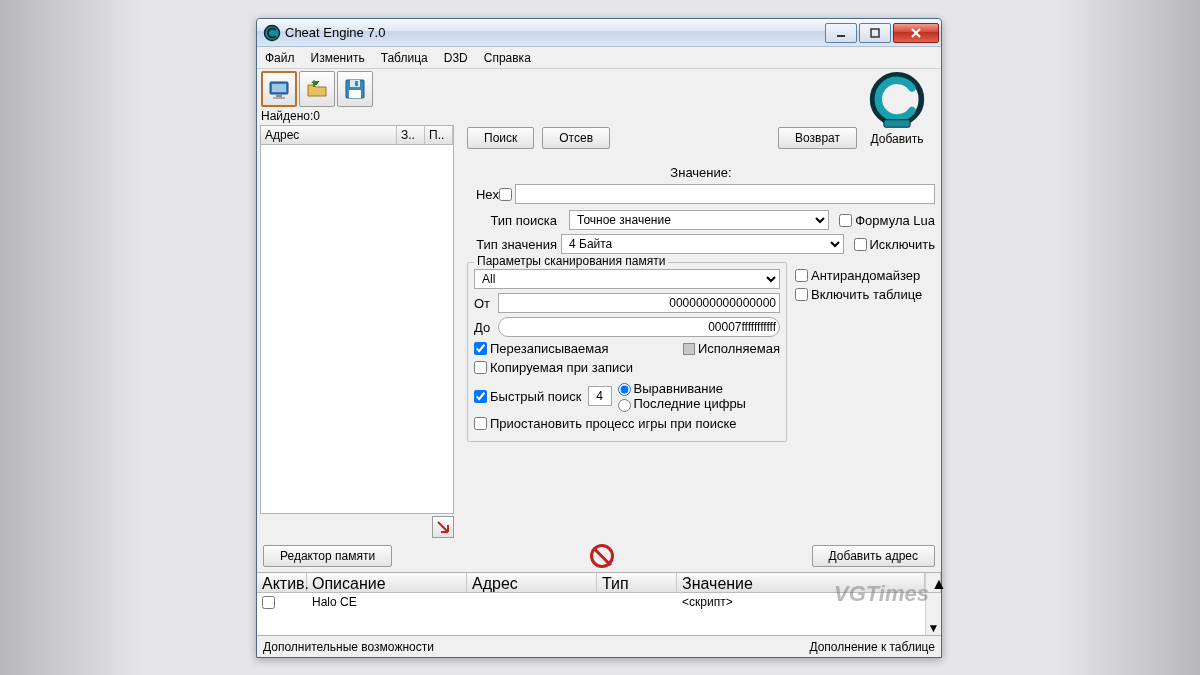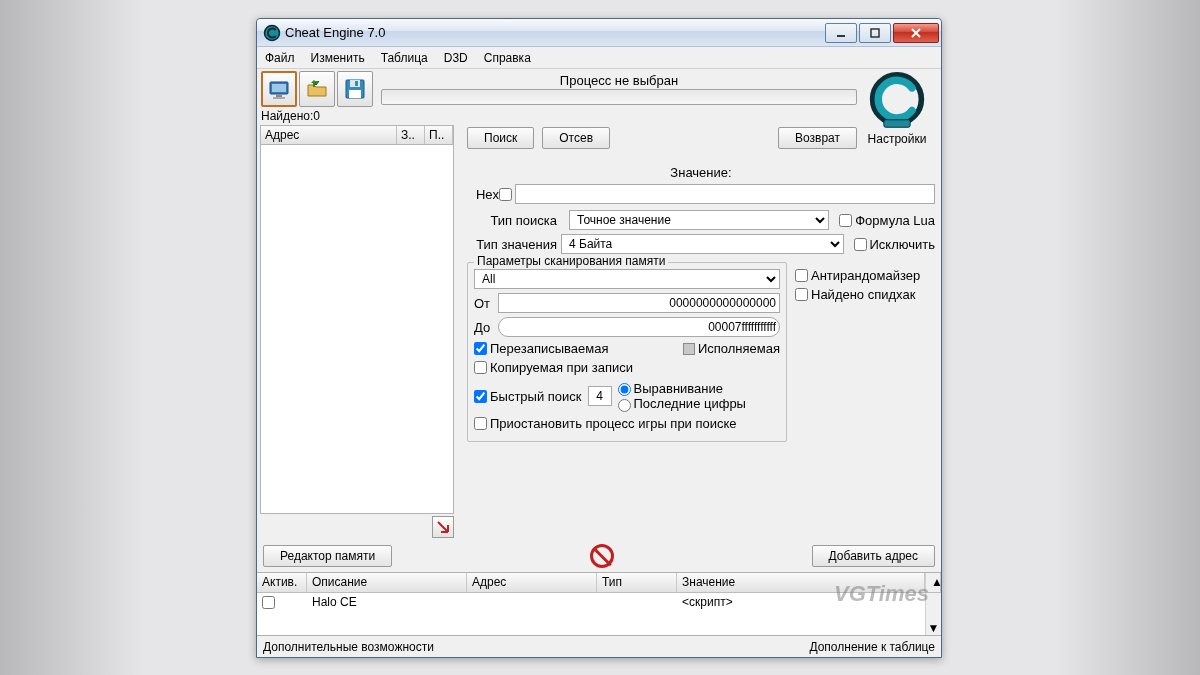--- a/index.html
+++ b/index.html
@@ -36,21 +36,21 @@
   input[type=text], select { border:1px solid #a8a8a8; background:#fff; height:20px; font-size:12px; padding:0 3px; }
   input[type=checkbox], input[type=radio] { margin:0 3px 0 0; vertical-align:middle; }
   .fieldset { border:1px solid #c0c0c0; border-radius:2px; padding:6px; margin-top:4px; position:relative; }
   .legend { position:absolute; top:-9px; left:6px; background:#f0f0f0; padding:0 3px; font-size:12px; }
   .arrow-btn { width:22px; height:22px; border:1px solid #9a9a9a; background:linear-gradient(#fdfdfd,#e3e3e3); display:flex; align-items:center; justify-content:center; margin-top:2px; margin-left:auto; }
   .mid-btns { display:flex; align-items:center; padding:4px 6px; gap:4px; }
   .no-icon { width:24px; height:24px; border:3px solid #c02020; border-radius:50%; position:relative; margin:0 auto; }
   .no-icon::after { content:""; position:absolute; width:22px; height:3px; background:#c02020; top:9px; left:-1px; transform:rotate(45deg); }
   .table-sec { border-top:1px solid #b0b0b0; }
   .table-hdr { display:flex; background:linear-gradient(#fbfbfb,#e2e2e2); border-bottom:1px solid #bcbcbc; height:20px; }
-  .table-hdr div { border-right:1px solid #c8c8c8; padding:2px 5px; font-size:12px; }
+  .table-hdr div { border-right:1px solid #c8c8c8; padding:2px 5px; font-size:16px; }
   .table-body { background:#fff; height:42px; overflow:hidden; }
   .table-row { display:flex; align-items:center; padding:2px 5px; }
   .footer { display:flex; border-top:1px solid #b0b0b0; height:22px; align-items:center; padding:0 6px; font-size:12px; background:#f0f0f0; position:relative; }
   .watermark { position:absolute; right:12px; bottom:50px; font-size:22px; color:rgba(120,120,125,0.5); font-style:italic; font-weight:bold; pointer-events:none; }
   .scroll-stub { width:16px; background:#f0f0f0; border-left:1px solid #d0d0d0; }
   .ce-icon { width:18px; height:18px; margin-right:4px; }
 </style>
 </head>
 <body>
 
@@ -106,35 +106,31 @@
         </svg>
     </div>
     <div class="tool-btn">
       <svg width="24" height="24">
           <rect x="3" y="3" width="18" height="18" rx="1" fill="#3a8ab8" stroke="#1a5a88"></rect>
           <rect x="7" y="3" width="10" height="7" fill="#d8e8f0"></rect>
           <rect x="6" y="13" width="12" height="8" fill="#fff"></rect>
           <rect x="12" y="4" width="3" height="5" fill="#3a8ab8"></rect>
         </svg>
     </div>
-    <div class="progress-area">
-      <div class="progress-label">Процесс не выбран</div>
-      <div class="progress-bar"></div>
-    </div>
     <div style="width:80px"></div>
   </div>
 
   <div class="logo">
     <svg viewBox="0 0 64 64">
       <circle cx="32" cy="30" r="26" fill="none" stroke="#0a3038" stroke-width="6"></circle>
       <path d="M48 18a20 20 0 1 0 0 24" fill="none" stroke="#18a0b0" stroke-width="8" stroke-linecap="round"></path>
       <circle cx="32" cy="30" r="26" fill="none" stroke="#0a3038" stroke-width="2"></circle>
       <rect x="18" y="52" width="28" height="8" rx="2" fill="#1a8a9a" stroke="#052830"></rect>
     </svg>
-    <div class="logo-label">Настройки</div>
+    <div class="logo-label">Добавить</div>
   </div>
 
   <div class="found-row">
     <span>Найдено:</span><span>0</span>
   </div>
 
   <div class="content">
     <div class="left-col">
       <div class="addr-header">
         <div style="flex:1">Адрес</div>
@@ -220,21 +216,21 @@
               <span class="lbl">Приостановить процесс игры при поиске</span>
           </div>
         </div>
         <div style="width:140px; padding-top:10px;">
           <div class="row">
               <input type="checkbox" style="">
               <span class="lbl">Антирандомайзер</span>
             </div>
           <div class="row">
               <input type="checkbox" style="">
-              <span class="lbl">Найдено спидхак</span>
+              <span class="lbl">Включить таблице</span>
             </div>
         </div>
       </div>
     </div>
   </div>
 
   <div class="mid-btns">
     <div class="btn">Редактор памяти</div>
     <div style="flex:1; text-align:center;">
         <div class="no-icon"></div>

